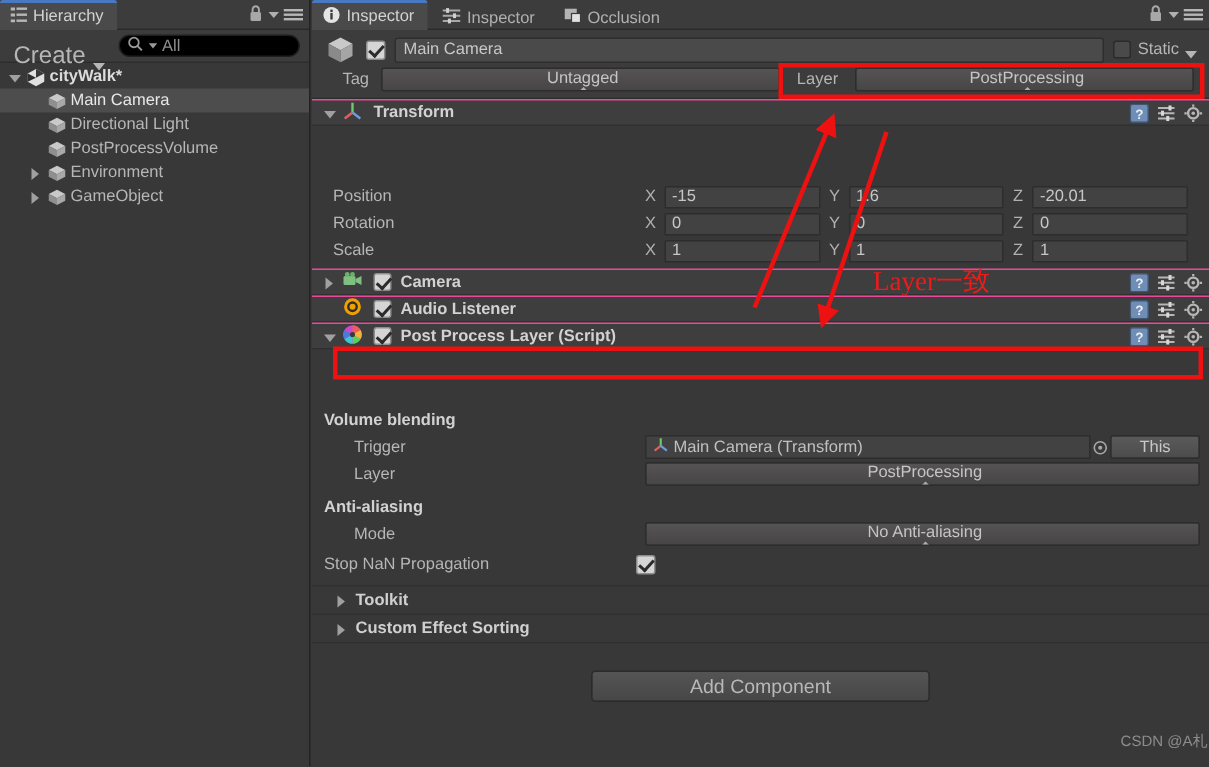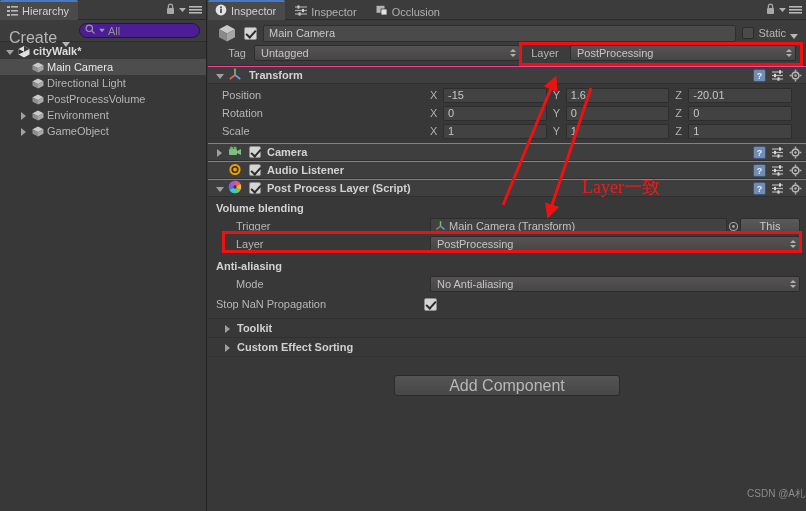--- a/index.html
+++ b/index.html
@@ -48,21 +48,21 @@
     padding: 0 6px 0 5px;
     border-bottom: 1px solid #2d2d2d;
   }
   .create-btn {
     display: flex; align-items: flex-end; gap: 5px;
     height: 16px; padding: 0 4px;
     color: #b6b6b6; font-size: 16px; margin-top: 17px;
   }
   .search-field {
     flex: 1; height: 15px; border-radius: 8px;
-    background: #4c1d95; border: 1px solid #1f1f1f;
+    background: #000000; border: 1px solid #1f1f1f;
     display: flex; align-items: center; gap: 2px;
     padding: 0 6px 0 5px;
     color: #8a8a8a; font-size: 11px;
   }
   .search-field .sf-txt { color: #8f8f8f; }
 
   .hier-tree { padding-top: 1px; }
   .tree-row {
     height: 16px; display: flex; align-items: center;
     padding-left: 4px; gap: 2px; color: #b6b6b6; font-size: 11px;
@@ -132,21 +132,21 @@
     border-left: 4px solid transparent; border-right: 4px solid transparent;
     border-top: 5px solid #b6b6b6; }
 
   .obj-row2 { display: flex; align-items: center; height: 19px; padding: 0 6px 0 8px; gap: 4px; }
   .lbl-inline { color: #b6b6b6; font-size: 11px; }
   .dropdown {
     height: 16px; background: linear-gradient(#555353, #474545);
     border: 1px solid #2d2d2d; border-radius: 2px;
     display: flex; align-items: center; justify-content: space-between;
     padding: 0 3px 0 6px; color: #c5c5c5; font-size: 11px;
-    white-space: nowrap; overflow: hidden;
+    white-space: nowrap; overflow: hidden; flex-direction: column;
   }
   .updown {
     width: 7px; height: 11px; position: relative; flex: 0 0 7px;
     display: flex; flex-direction: column; align-items: center; justify-content: center; gap: 2px;
   }
   .updown::before {
     content: ""; border-left: 3px solid transparent; border-right: 3px solid transparent;
     border-bottom: 3px solid #b0b0b0;
   }
   .updown::after {
@@ -159,21 +159,21 @@
     height: 18px; background: #3e3e3e;
     border-top: 1px solid #ec4899; border-bottom: 1px solid #303030;
     display: flex; align-items: center; padding-left: 6px; gap: 3px;
     font-size: 11px; font-weight: bold; color: #d2d2d2;
     position: relative;
   }
   .comp-tools {
     position: absolute; right: 4px; top: 2px;
     display: flex; align-items: center; gap: 5px;
   }
-  .comp-body { background: #383838; padding: 2px 0 3px 0; }
+  .comp-body { background: #383838; padding: 2px 0 3px 0; margin-top: 36px; }
 
   .prop-row {
     height: 18px; display: flex; align-items: center;
     padding-left: 14px; font-size: 11px; color: #b6b6b6;
   }
   .prop-label { width: 208px; flex: 0 0 208px; color: #b6b6b6; }
   .prop-label.ind { padding-left: 14px; }
   .vec3 { display: flex; flex: 1; gap: 0; padding-right: 8px; }
   .vec-item { display: flex; align-items: center; flex: 1; gap: 4px; }
   .vec-axis { width: 9px; color: #b0b0b0; flex: 0 0 9px; }
@@ -209,21 +209,21 @@
     border-top: 1px solid #303030;
   }
   .sep { height: 1px; background: #303030; }
 
   .add-comp-wrap { padding-top: 18px; display: flex; justify-content: center; }
   .add-comp {
     width: 226px; height: 21px; border-radius: 3px;
     background: linear-gradient(#545454, #474747);
     border: 1px solid #2b2b2b;
     display: flex; align-items: center; justify-content: center;
-    color: #b8b8b8; font-size: 16px;
+    color: #b8b8b8; font-size: 13px;
   }
 
   
   .ann-box {
     position: absolute; border: 3px solid #ee1111;
     pointer-events: none;
   }
   .ann-text {
     position: absolute; color: #ef1a1a;
     font-family: "Liberation Serif", "DejaVu Serif", serif;

